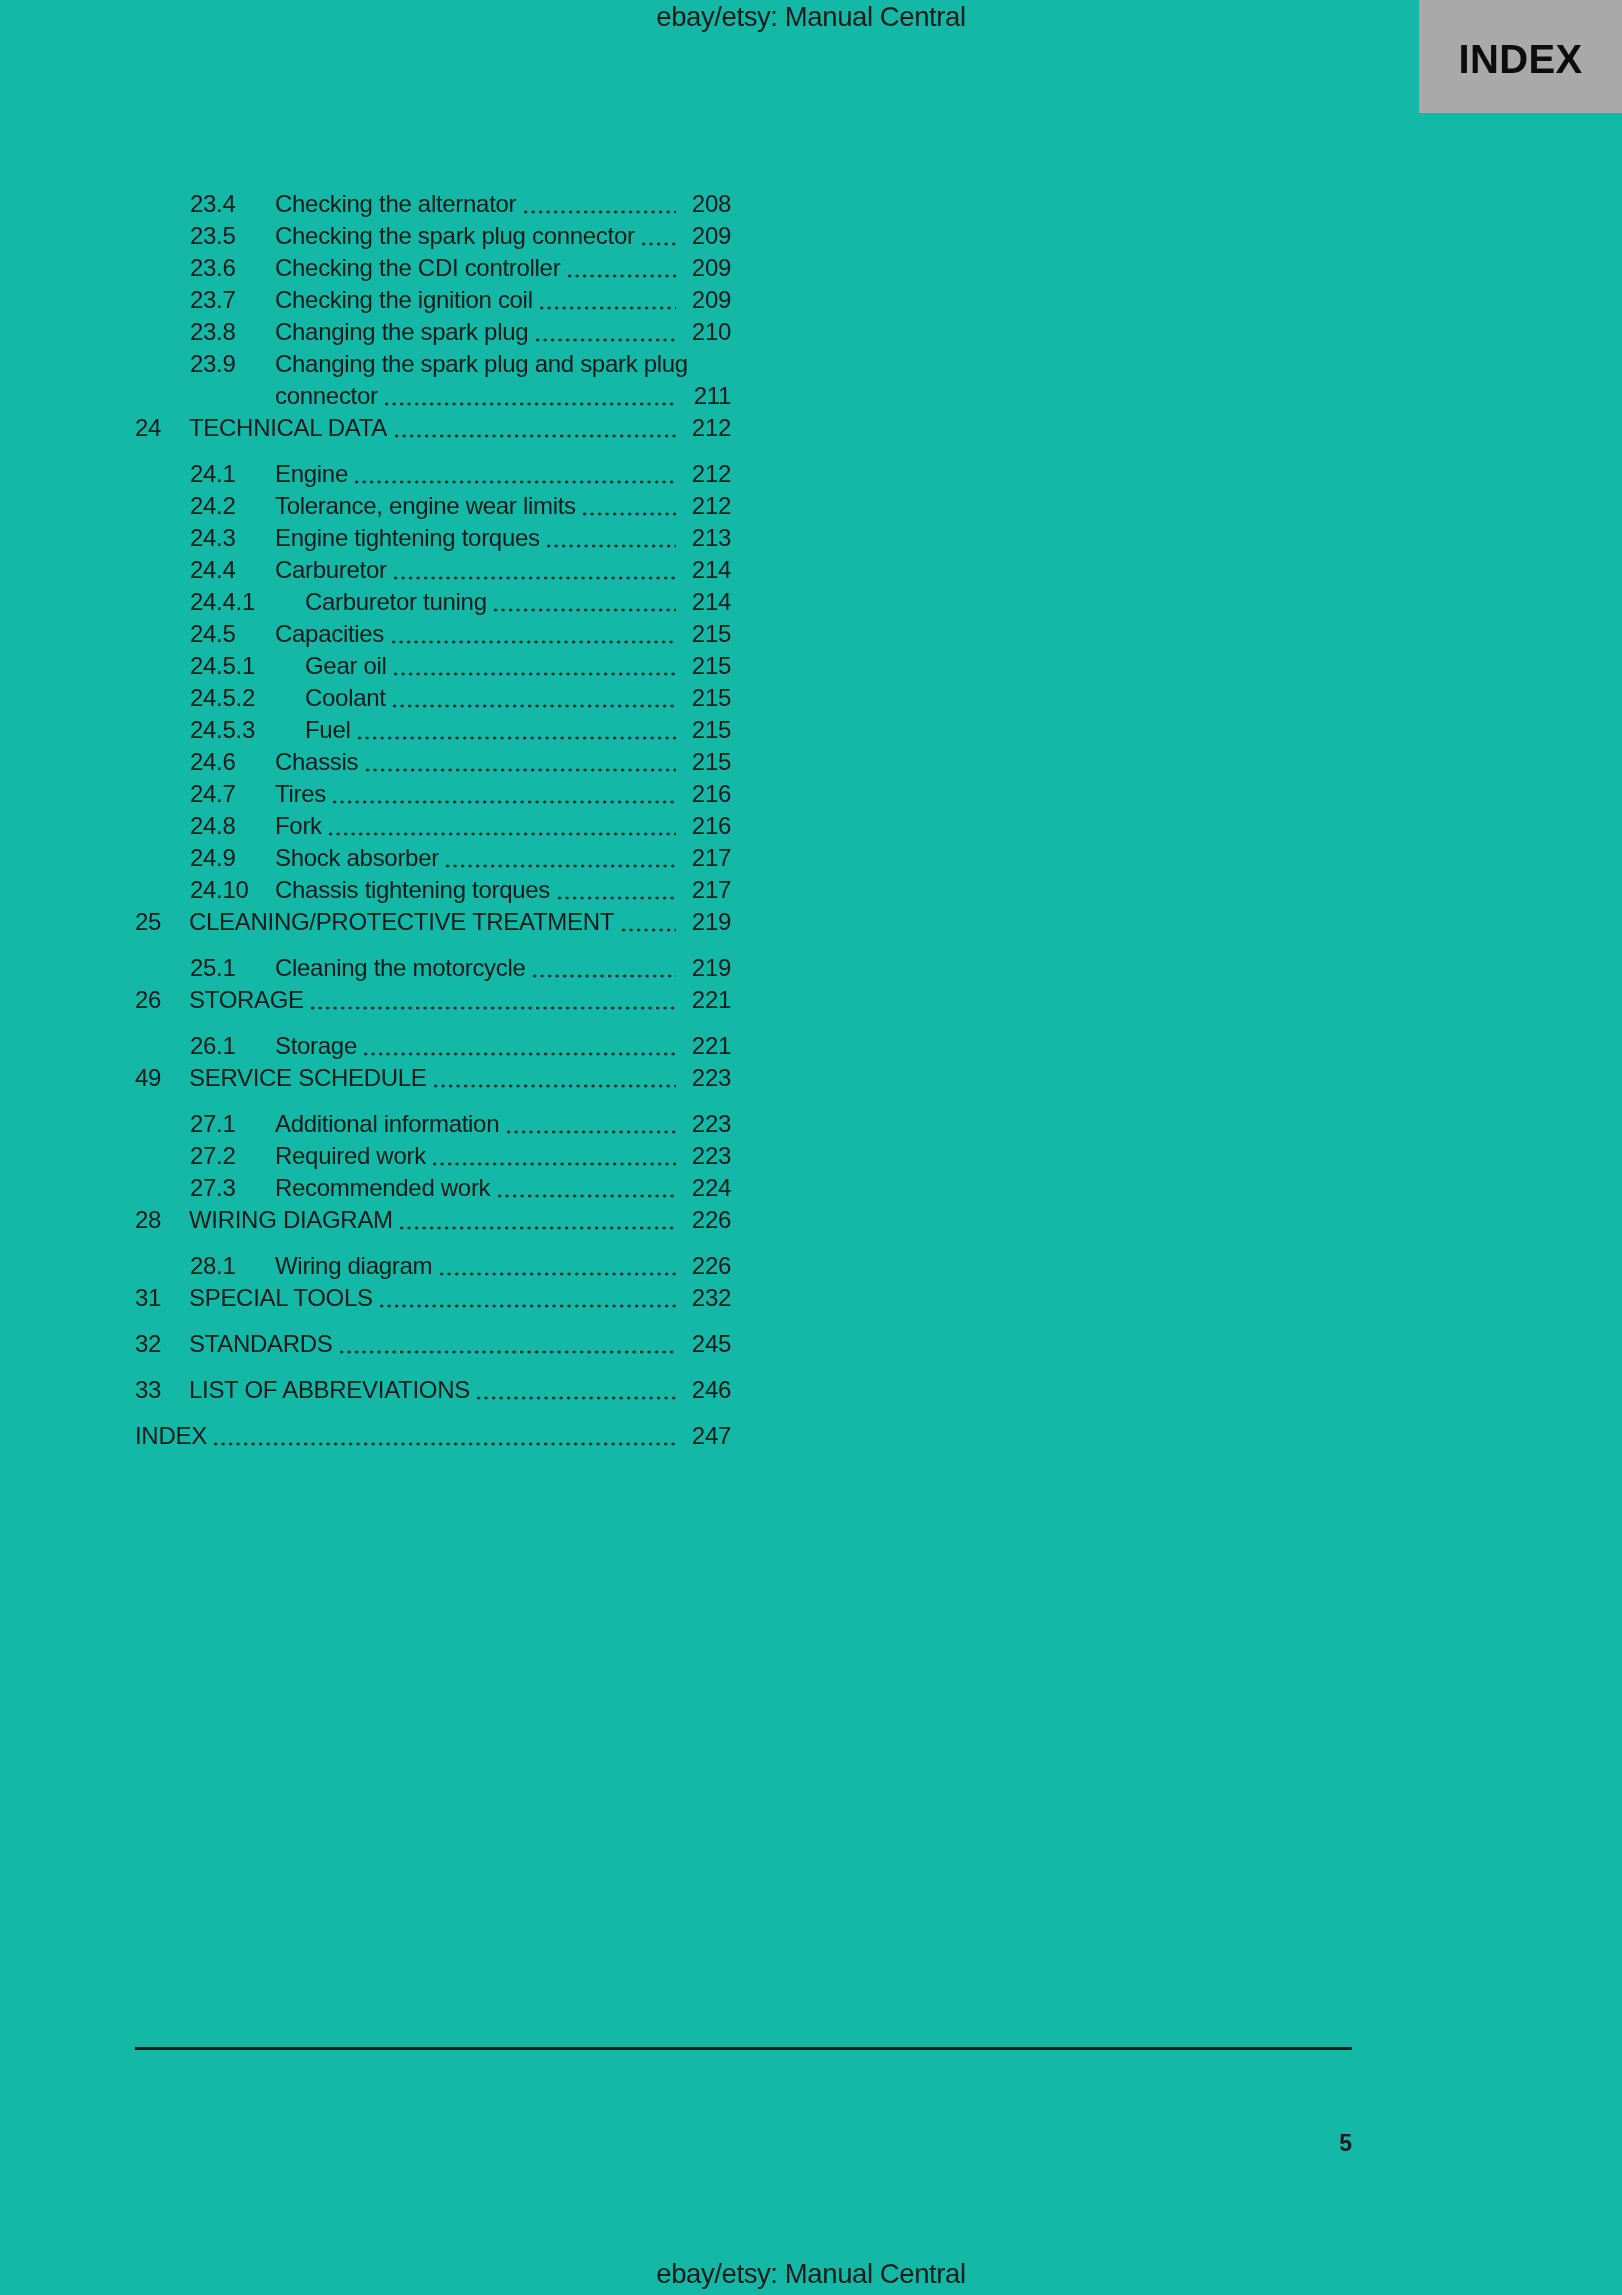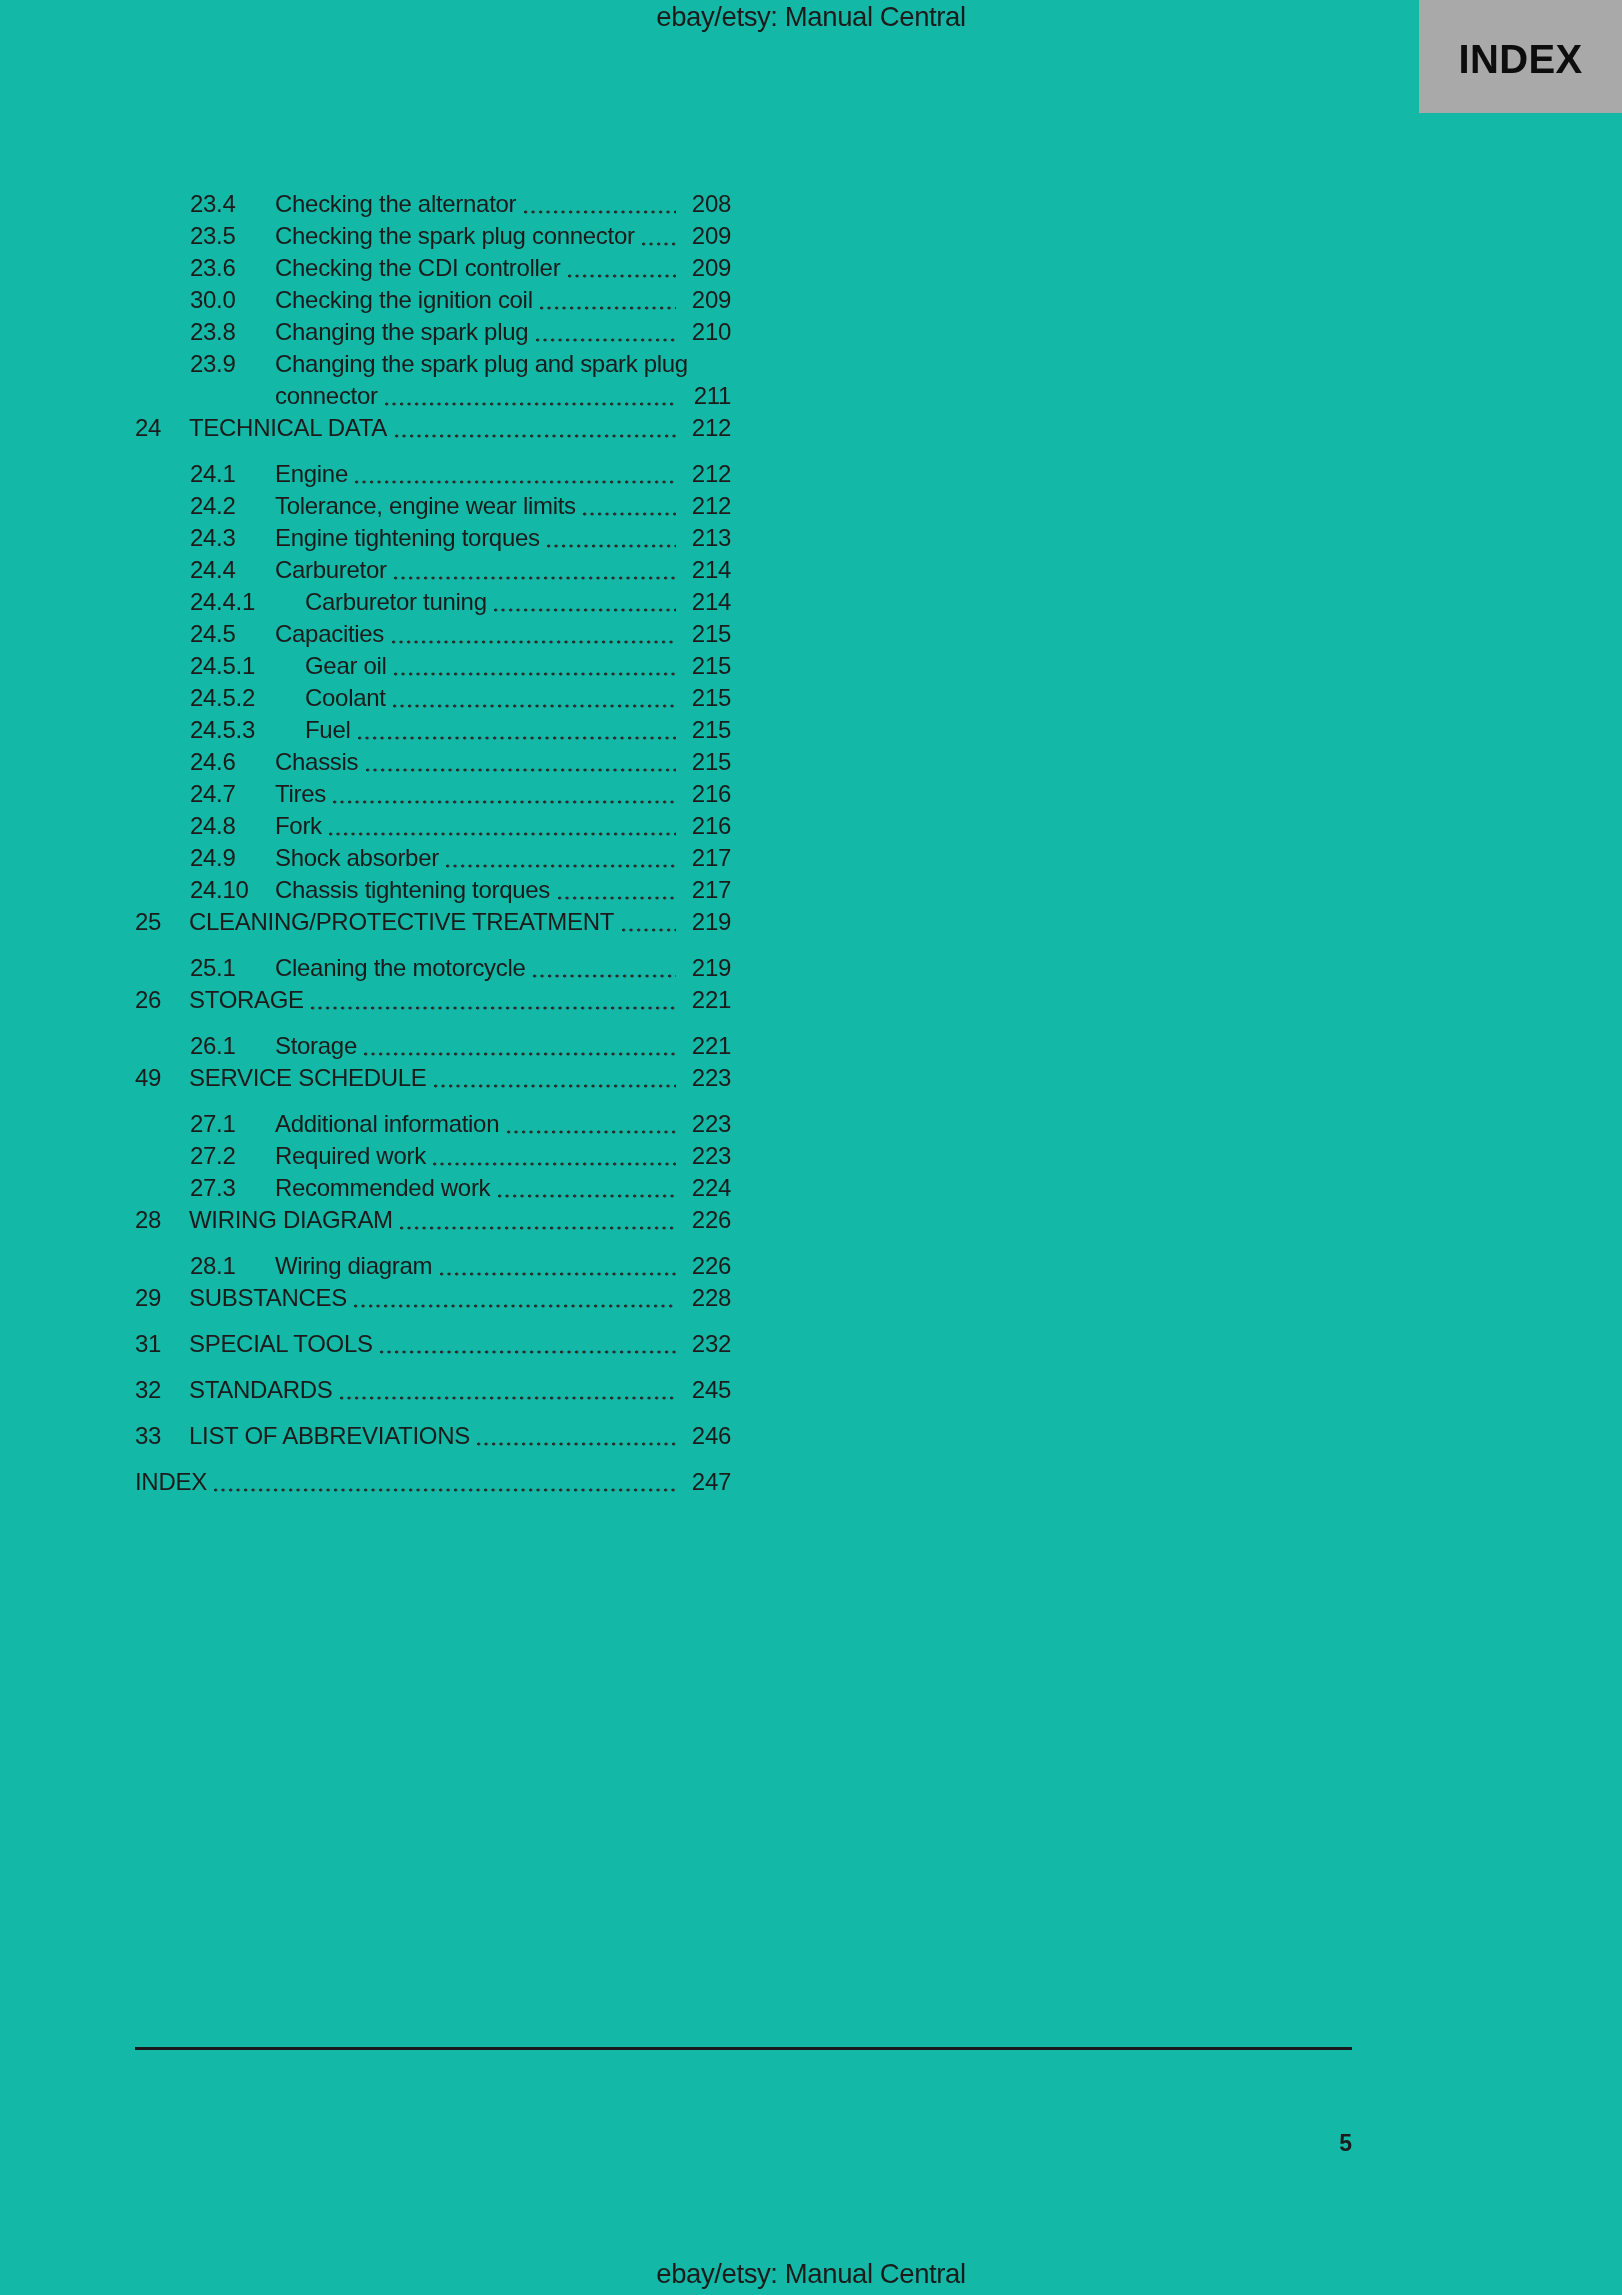--- a/index.html
+++ b/index.html
@@ -95,21 +95,21 @@
         <span class="leader"></span>
         <span class="pg">209</span>
       </div>
       <div class="trow lvl1">
         <span class="num n12">23.6</span>
         <span class="ttl">Checking the CDI controller</span>
         <span class="leader"></span>
         <span class="pg">209</span>
       </div>
       <div class="trow lvl1">
-        <span class="num n12">30.0</span>
+        <span class="num n12">23.7</span>
         <span class="ttl">Checking the ignition coil</span>
         <span class="leader"></span>
         <span class="pg">209</span>
       </div>
       <div class="trow lvl1">
         <span class="num n12">23.8</span>
         <span class="ttl">Changing the spark plug</span>
         <span class="leader"></span>
         <span class="pg">210</span>
       </div>
@@ -266,26 +266,20 @@
         <span class="leader"></span>
         <span class="pg">226</span>
       </div>
       <div class="trow lvl1">
         <span class="num n12">28.1</span>
         <span class="ttl">Wiring diagram</span>
         <span class="leader"></span>
         <span class="pg">226</span>
       </div>
       <div class="trow lvl0">
-        <span class="num n0">29</span>
-        <span class="ttl">SUBSTANCES</span>
-        <span class="leader"></span>
-        <span class="pg">228</span>
-      </div>
-      <div class="trow lvl0">
         <span class="num n0">31</span>
         <span class="ttl">SPECIAL TOOLS</span>
         <span class="leader"></span>
         <span class="pg">232</span>
       </div>
       <div class="trow lvl0">
         <span class="num n0">32</span>
         <span class="ttl">STANDARDS</span>
         <span class="leader"></span>
         <span class="pg">245</span>

